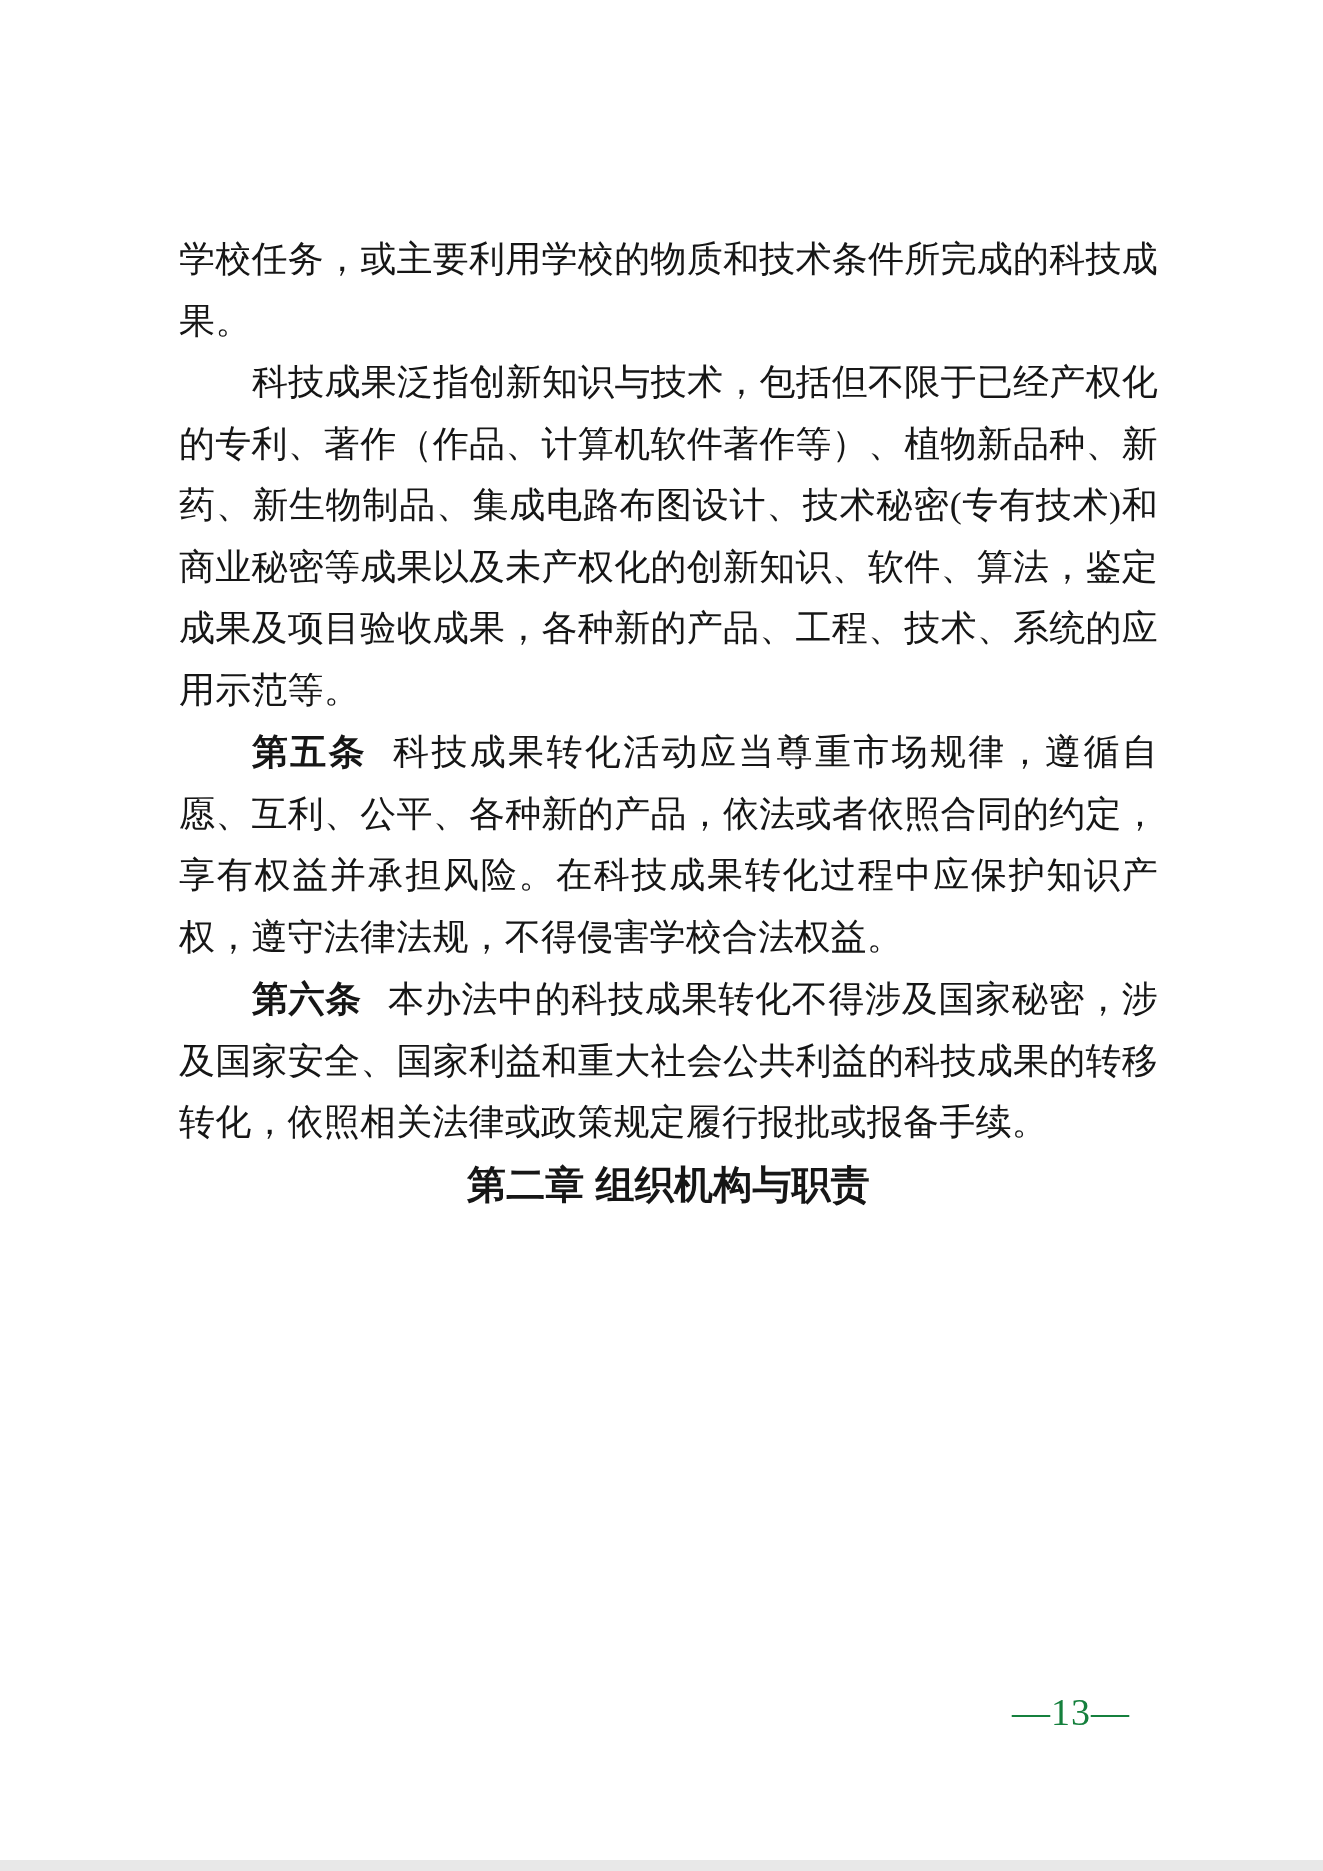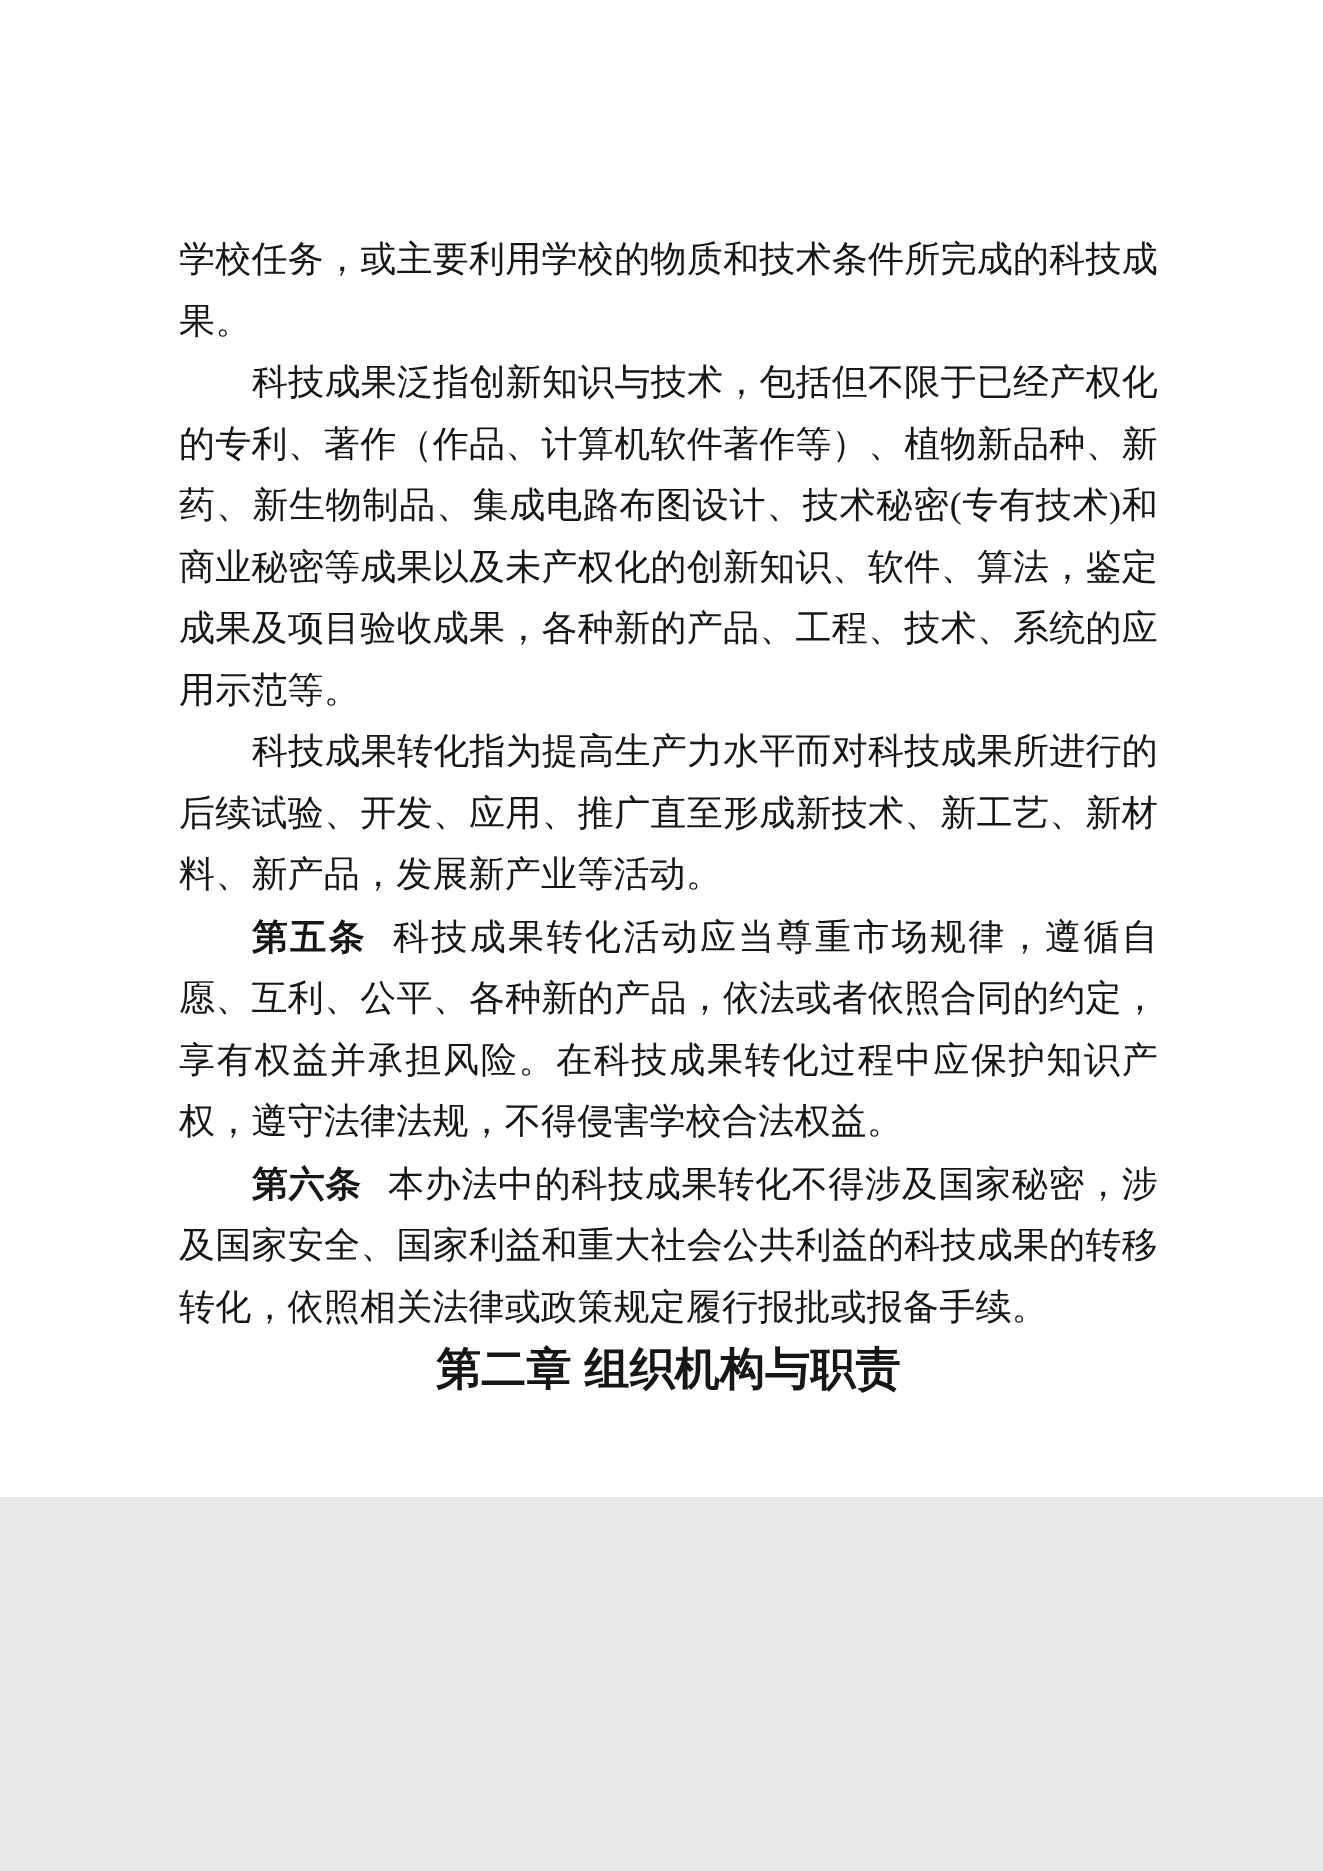--- a/index.html
+++ b/index.html
@@ -4,21 +4,21 @@
 <title>Document Page</title>
 <style>
   html, body {
     margin: 0;
     padding: 0;
     background: #e8e8e8;
   }
   .page {
     position: relative;
     width: 1323px;
-    height: 1497px;
+    height: 1860px;
     margin: 0 auto;
     background: #ffffff;
     overflow: hidden;
     font-family: "Liberation Serif", serif;
     color: #161616;
   }
   .doc {
     position: absolute;
     left: 179px;
     top: 229px;
@@ -41,40 +41,39 @@
     font-family: "Liberation Sans", sans-serif;
     margin-right: 26px;
   }
   .chapter {
     margin: 0;
     padding: 0;
     text-indent: 0;
     text-align: center;
     font-weight: bold;
     font-family: "Liberation Sans", sans-serif;
-    font-size: 45px;
+    font-size: 39px;
     line-height: 61.5px;
   }
   .page-number {
     position: absolute;
     top: 1692px;
     left: 1012px;
     font-size: 38px;
     line-height: 40px;
     letter-spacing: 1px;
     color: #15803d;
     white-space: nowrap;
   }
 </style>
 </head>
 <body>
 
 <div class="page">
   <main class="doc" id="doc-body">
       <p class="para no-indent"><span>学校任务，或主要利用学校的物质和技术条件所完成的科技成果。</span></p>
       <p class="para"><span>科技成果泛指创新知识与技术，包括但不限于已经产权化的专利、著作（作品、计算机软件著作等）、植物新品种、新药、新生物制品、集成电路布图设计、技术秘密(专有技术)和商业秘密等成果以及未产权化的创新知识、软件、算法，鉴定成果及项目验收成果，各种新的产品、工程、技术、系统的应用示范等。</span></p>
-      <p class="para"><span>科技成果转化指为提高生产力水平而对科技成果所进行的后续试验、开发、应用、推广直至形成新技术、新工艺、新材料、新产品，发展新产业等活动。</span></p>
       <p class="para"><span class="lead">第五条</span><span>科技成果转化活动应当尊重市场规律，遵循自愿、互利、公平、各种新的产品，依法或者依照合同的约定，享有权益并承担风险。在科技成果转化过程中应保护知识产权，遵守法律法规，不得侵害学校合法权益。</span></p>
       <p class="para"><span class="lead">第六条</span><span>本办法中的科技成果转化不得涉及国家秘密，涉及国家安全、国家利益和重大社会公共利益的科技成果的转移转化，依照相关法律或政策规定履行报批或报备手续。</span></p>
       <h2 class="chapter">第二章 组织机构与职责</h2>
     </main>
   <div class="page-number">—13—</div>
 </div>
 
 </body></html>

